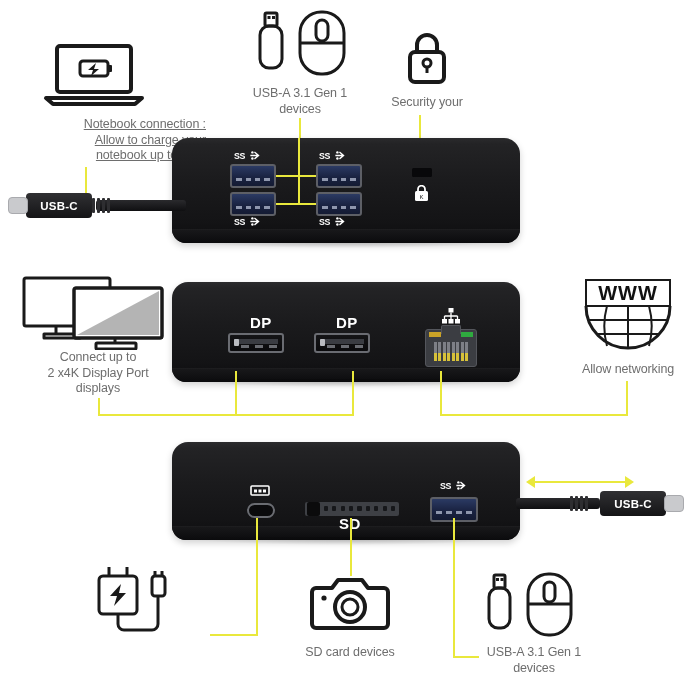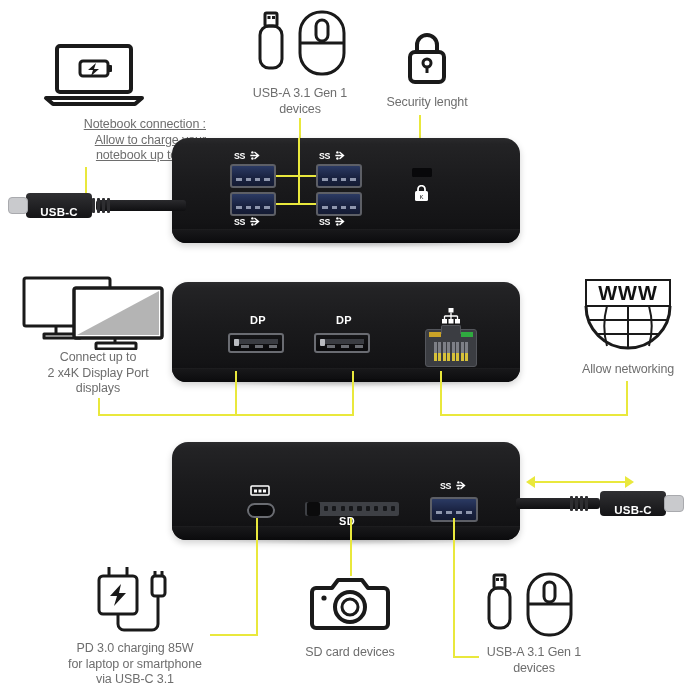--- a/index.html
+++ b/index.html
@@ -114,28 +114,28 @@
 
   .usbc-port {
     position:absolute;
     border:2px solid #6a6c72;
     border-radius:999px;
     background:#0a0a0c;
   }
 
   .kslot { position:absolute; background:#08080a; border-radius:1.5px; }
 
-  .port-label { position:absolute; color:#ffffff; font-size:11px; font-weight:bold; letter-spacing:0.4px;}
+  .port-label { position:absolute; color:#ffffff; font-size:15px; font-weight:bold; letter-spacing:0.4px;}
 
   
   .plug-body {
     position:absolute;
     background:#1a1a1c;
     border-radius:4px;
-    display:flex; align-items:flex-end; justify-content:center;
+    display:flex; align-items:center; justify-content:center;
     background-image:linear-gradient(to bottom,#303033,#141416);
   }
   .plug-body span { color:#fff; font-size:11.5px; font-weight:bold; letter-spacing:0.2px; }
   .plug-tip {
     position:absolute; background:#c9cacd; border-radius:4px;
     border:1px solid #a9aaae;
   }
   .cable { position:absolute; background:#141416; border-radius:3px;
     background-image:linear-gradient(to bottom,#2a2a2d,#0f0f11); }
   .strain { position:absolute; display:flex; gap:2px; align-items:center;}
@@ -195,21 +195,21 @@
 
   <div class="ico" style="left:404px; top:30px; width:46px; height:56px;">
     <svg viewBox="0 0 46 56">
       <rect class="stroke" x="6" y="22" width="34" height="30" rx="5"></rect>
       <path class="stroke" d="M13 22 v-7 a10 10 0 0 1 20 0 v7"></path>
       <circle class="stroke-thin" cx="23" cy="33" r="4"></circle>
       <path class="stroke-thin" d="M23 37 v6"></path>
     </svg>
   </div>
 
-  <div class="abs calltext c-cent" style="left:368px; top:95px; width:118px;">Security lenght</div>
+  <div class="abs calltext c-cent" style="left:368px; top:95px; width:118px;">Security your</div>
 
   <div class="lead lead-v" style="left:419px; top:115px; height:52px;"></div>
 
   <div class="dock" style="left:172px; top:138px; width:348px; height:105px;">
     <div class="dock-lip"></div>
 
     <div class="sslogo" style="left:62px; top:12px; width:30px; height:12px;">
       <svg viewBox="0 0 44 16">
           <text x="0" y="13" font-family="Liberation Sans, sans-serif" font-size="13" font-weight="bold" fill="#fff">SS</text>
           <path d="M24 8 h12 M30 3 l6 5 -6 5" stroke="#fff" stroke-width="2" fill="none"></path>
@@ -456,23 +456,20 @@
   <div class="ico" style="left:90px; top:562px; width:86px; height:76px;">
     <svg viewBox="0 0 86 76">
       <rect class="stroke-thin" x="9" y="14" width="38" height="38" rx="4" fill="#fff"></rect>
       <path class="stroke-thin" d="M19 14 V5 M37 14 V5"></path>
       <path class="fill-dark" d="M31 22 l-11 12 h7 l-3 10 12-13 h-7 z"></path>
       <rect class="stroke-thin" x="62" y="14" width="13" height="20" rx="3" fill="#fff"></rect>
       <path class="stroke-thin" d="M65 14 V9 M72 14 V9"></path>
       <path class="stroke-thin" d="M28 52 v10 a6 6 0 0 0 6 6 H62 a6 6 0 0 0 6-6 V34"></path>
     </svg>
   </div>
-  <div class="abs calltext c-cent" style="left:40px; top:641px; width:190px;">PD 3.0 charging 85W
-for laptop or smartphone
-via USB-C 3.1</div>
 
   <div class="ico" style="left:308px; top:574px; width:84px; height:62px;">
     <svg viewBox="0 0 84 62">
       <path class="stroke" d="M4 18 a4 4 0 0 1 4-4 H24 l6-8 H54 l6 8 H76 a4 4 0 0 1 4 4 V50 a4 4 0 0 1 -4 4 H8 a4 4 0 0 1 -4-4 Z" fill="#fff"></path>
       <circle class="stroke" cx="42" cy="33" r="15"></circle>
       <circle class="stroke-thin" cx="42" cy="33" r="8"></circle>
       <circle class="fill-dark" cx="16" cy="24" r="2.6"></circle>
     </svg>
   </div>
   <div class="abs calltext c-cent" style="left:290px; top:645px; width:120px;">SD card devices</div>

